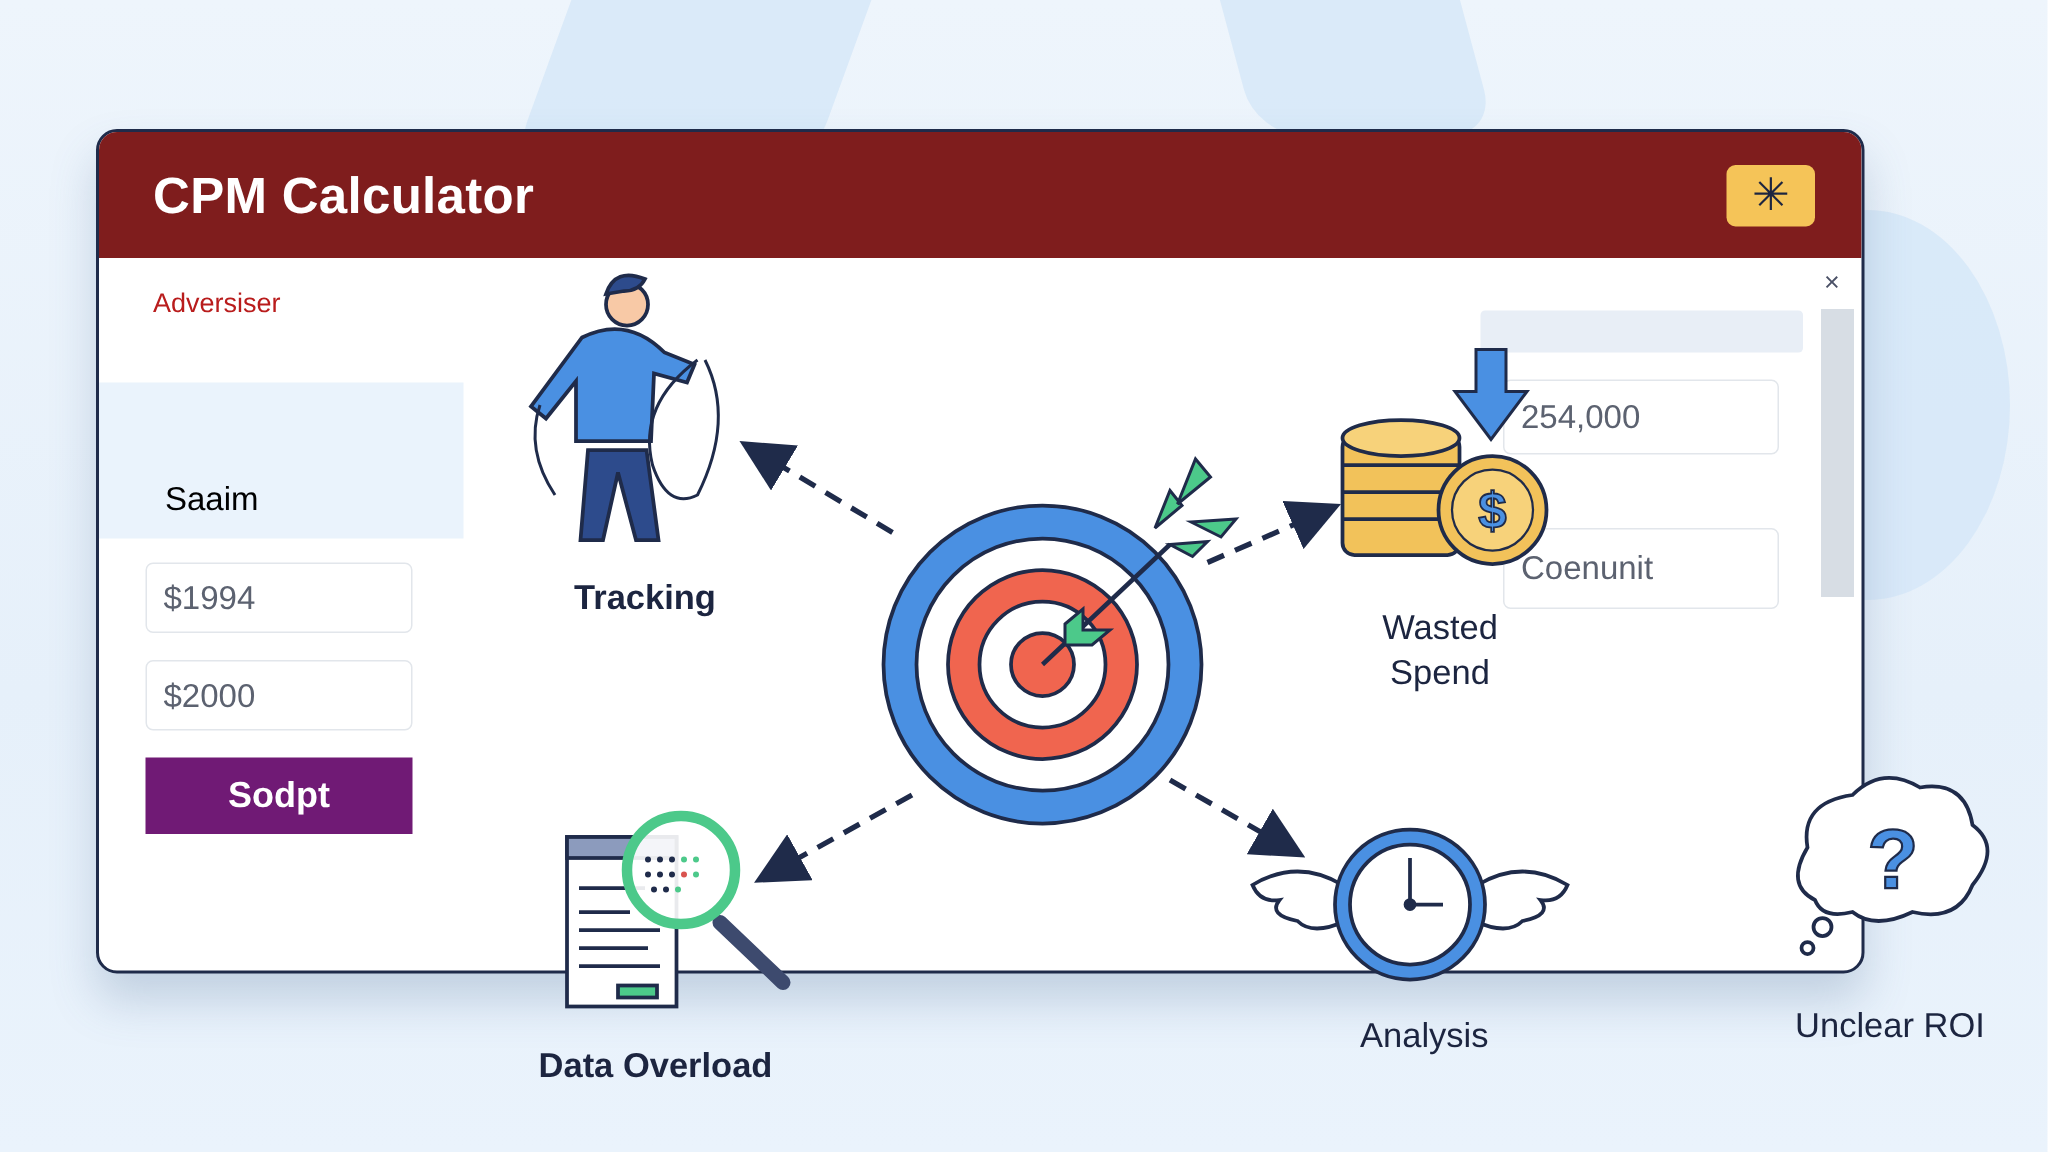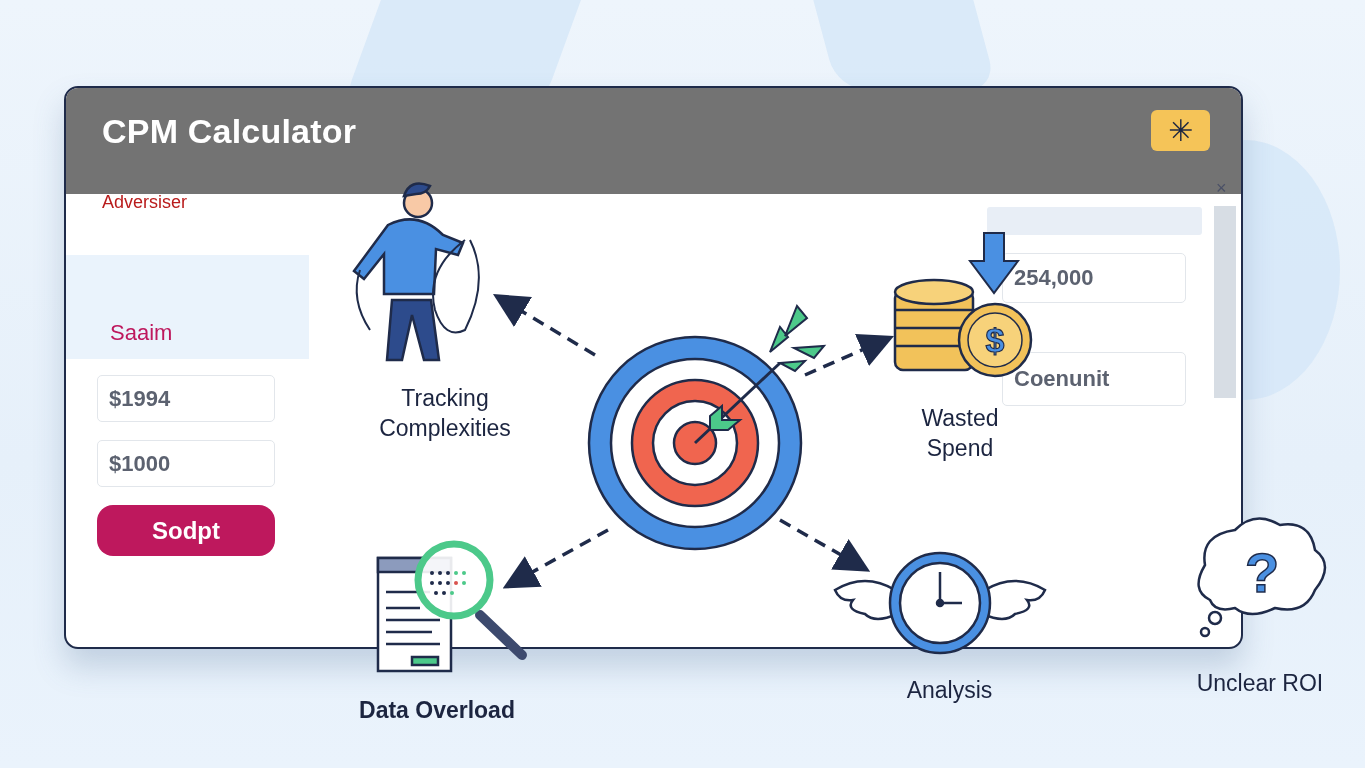--- a/index.html
+++ b/index.html
@@ -15,22 +15,22 @@
   .bg-shape.b { left: 820px; top: -40px; width: 160px; height: 130px; border-radius: 30px; transform: skewX(15deg); }
   .bg-shape.c { left: 1150px; top: 140px; width: 190px; height: 260px; border-radius: 50%; }
 
   .window {
     position: absolute; left: 64px; top: 86px; width: 1179px; height: 563px;
     background: #ffffff; border: 2px solid #1f2b4a; border-radius: 14px;
     box-shadow: 0 18px 30px rgba(80,110,150,0.25);
     overflow: hidden;
   }
   .titlebar {
-    position: absolute; left: 0; top: 0; right: 0; height: 106px;
-    background: #737373;
+    position: absolute; left: 0; top: 0; right: 0; height: 84px;
+    background: #7f1d1d;
   }
   .title {
     position: absolute; left: 36px; top: 24px;
     font-size: 34px; font-weight: bold; color: #ffffff; letter-spacing: 0.2px;
   }
   .star-btn {
     position: absolute; right: 31px; top: 22px; width: 59px; height: 41px;
     background: #f5c458; border-radius: 6px;
     display: flex; align-items: center; justify-content: center;
     font-size: 30px; font-weight: bold; color: #1c2540; line-height: 1;
@@ -41,30 +41,30 @@
   .scrollbar {
     position: absolute; left: 1148px; top: 118px; width: 22px; height: 192px;
     background: #d7dde4;
   }
 
   .label-adv { position: absolute; left: 36px; top: 104px; font-size: 18px; color: #b91c1c; }
   .panel-light {
     position: absolute; left: 0; top: 167px; width: 243px; height: 104px;
     background: #eaf3fc;
   }
-  .label-saaim { position: absolute; left: 44px; top: 232px; font-size: 22px; color: #be185d; }
+  .label-saaim { position: absolute; left: 44px; top: 232px; font-size: 22px; color: #000000; }
   .input {
     position: absolute; background: #fff; border: 1.5px solid #e2e6eb; border-radius: 5px;
-    font-size: 22px; color: #5c6270; padding-left: 11px; display: flex; align-items: center; font-weight: bold;
+    font-size: 22px; color: #5c6270; padding-left: 11px; display: flex; align-items: center;
   }
   .input.i1 { left: 31px; top: 287px; width: 178px; height: 47px; }
   .input.i2 { left: 31px; top: 352px; width: 178px; height: 47px; }
   .submit {
     position: absolute; left: 31px; top: 417px; width: 178px; height: 51px;
-    background: #be185d; border-radius: 16px; color: #fff; font-size: 24px; font-weight: bold;
+    background: #701a75; border-radius: 0; color: #fff; font-size: 24px; font-weight: bold;
     display: flex; align-items: center; justify-content: center;
   }
 
   .right-strip { position: absolute; left: 921px; top: 119px; width: 215px; height: 28px; background: #e8eef6; border-radius: 3px; }
   .input.r1 { left: 936px; top: 165px; width: 184px; height: 50px; color: #5c6270; }
   .input.r2 { left: 936px; top: 264px; width: 184px; height: 54px; color: #5c6270; }
 
   .cap { position: absolute; font-size: 23px; color: #1c2540; text-align: center; line-height: 30px; }
   .svg-layer { position: absolute; left: 0; top: 0; width: 1365px; height: 768px; pointer-events: none; }
 </style>
@@ -83,21 +83,21 @@
     </div>
   </div>
 
   <div class="close-x">×</div>
   <div class="scrollbar"></div>
 
   <div class="label-adv">Adversiser</div>
   <div class="panel-light"></div>
   <div class="label-saaim">Saaim</div>
   <div class="input i1">$1994</div>
-  <div class="input i2">$1000</div>
+  <div class="input i2">$2000</div>
   <div class="submit">Sodpt</div>
 
   <div class="right-strip"></div>
   <div class="input r1">254,000</div>
   <div class="input r2">Coenunit</div>
 </div>
 
 <svg class="svg-layer" viewBox="0 0 1365 768">
   <defs>
     <marker id="tri" markerWidth="10" markerHeight="10" refX="5" refY="5" orient="auto">
@@ -187,23 +187,22 @@
   </g>
 
   <g stroke="#1f2b4a" stroke-width="2.5">
     <path d="M1210,600 q-20,-10 -5,-35 q-5,-30 30,-35 q20,-20 45,-5 q30,-5 35,25 q20,15 0,40 q-10,25 -40,18 q-25,12 -40,0 q-20,5 -25,-8 z" fill="#ffffff"></path>
     <circle cx="1215" cy="618" r="6" fill="#ffffff"></circle>
     <circle cx="1205" cy="632" r="4" fill="#ffffff"></circle>
     <text x="1262" y="592" font-size="56" font-weight="bold" text-anchor="middle" fill="#4a90e2" stroke="#1f2b4a" stroke-width="1.5" font-family="Liberation Sans, sans-serif">?</text>
   </g>
 </svg>
 
-<div class="cap" style="left:355px; top:383px; width:180px;">
+<div class="cap" style="left:340px; top:383px; width:180px;font-weight:bold;">
   <div>Tracking</div>
-  <div>Complexities</div>
 </div>
 <div class="cap" style="left:880px; top:403px; width:160px;">
   <div>Wasted</div>
   <div>Spend</div>
 </div>
 <div class="cap" style="left:337px; top:695px; width:200px;font-weight:bold;">
   <div>Data Overload</div>
 </div>
 <div class="cap" style="left:842px; top:675px; width:215px;">
   <div>Analysis</div>

